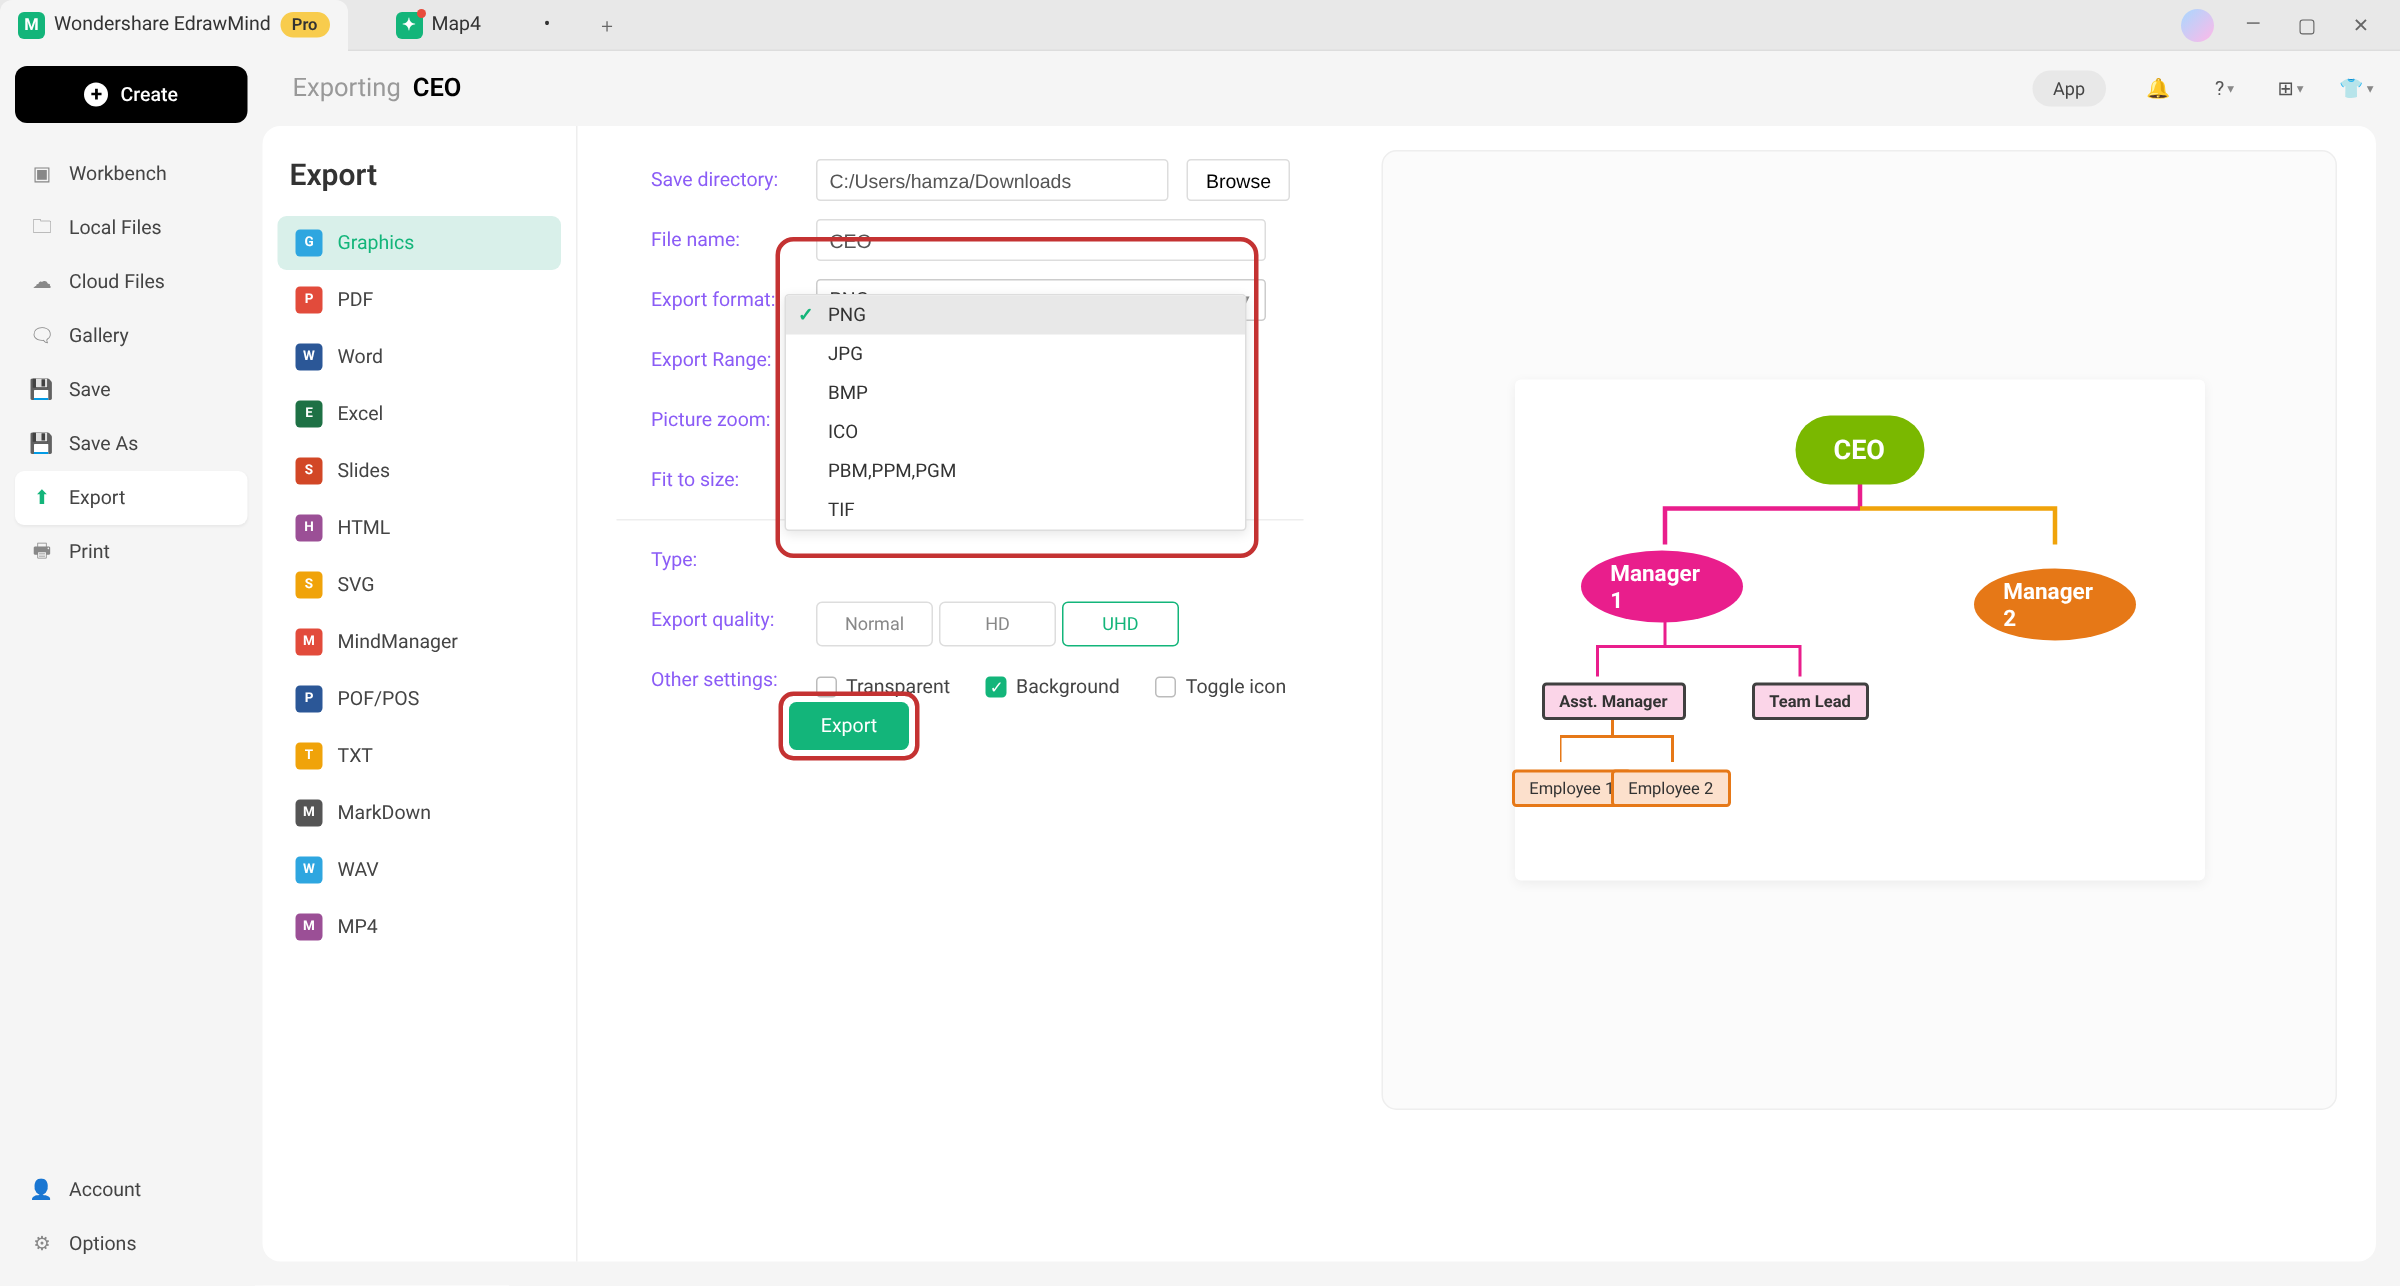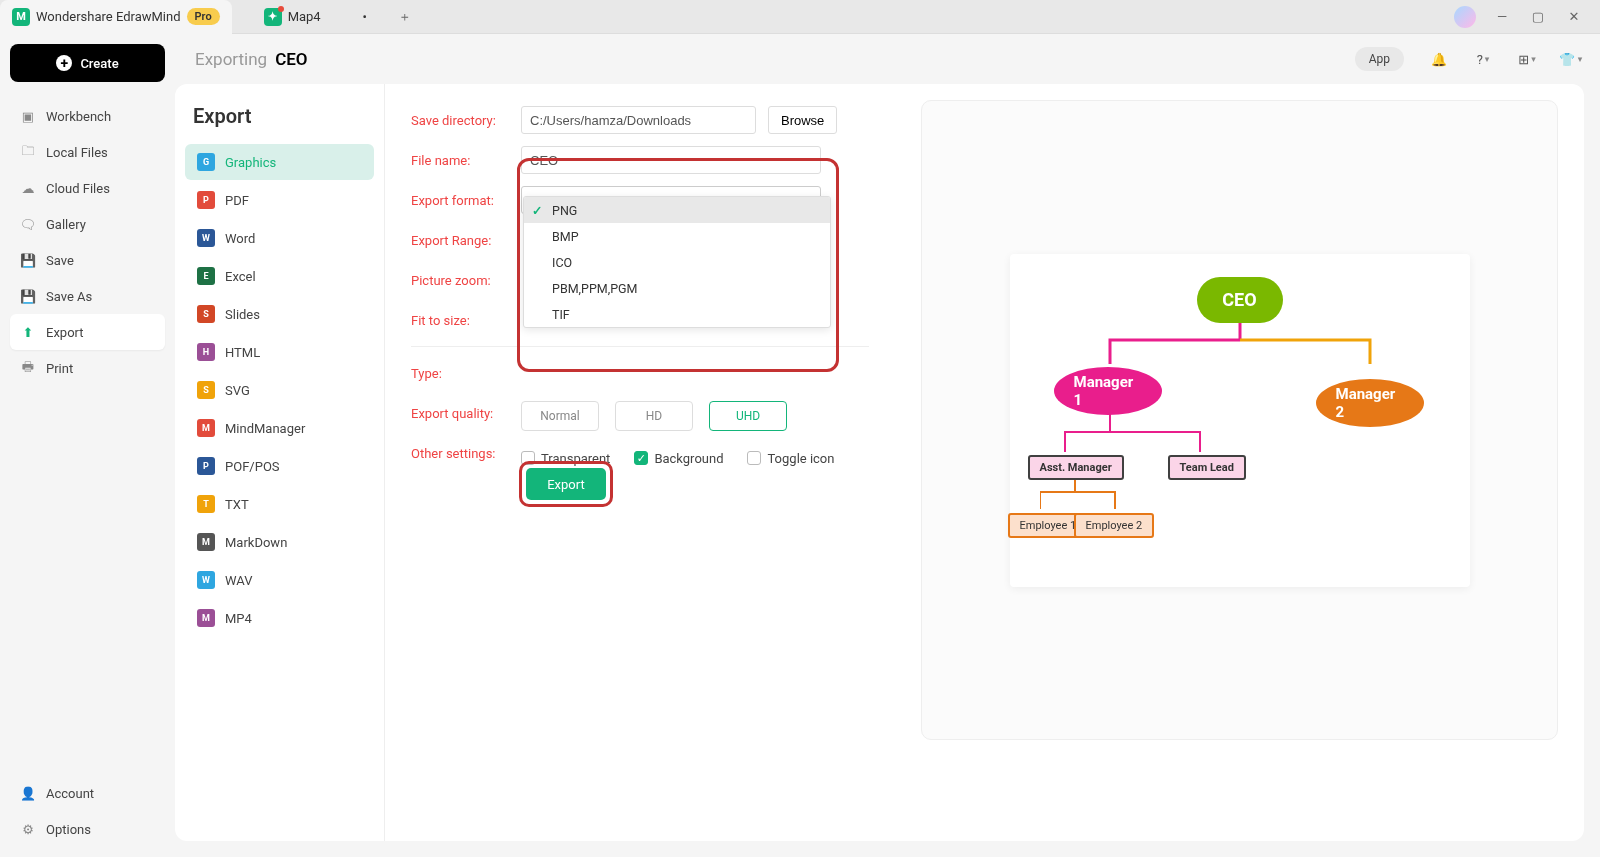--- a/index.html
+++ b/index.html
@@ -220,21 +220,22 @@
   padding: 16px 26px;
   position: relative;
 }
 .form-row {
   display: flex;
   align-items: center;
   height: 40px;
 }
 .form-label {
   width: 110px;
-  color: #ef4444;
+  color: #8b5cf6;
+  margin-left: 23px;
 }
 .text-input {
   height: 28px;
   border: 1px solid #ddd;
   border-radius: 3px;
   padding: 0 8px;
   font-size: 13px;
   color: #555;
   background: #fff;
 }
@@ -300,21 +301,21 @@
   top: 74px;
   left: 132px;
   width: 322px;
   height: 214px;
   border: 3px solid #c43232;
   border-radius: 12px;
   pointer-events: none;
   z-index: 11;
 }
 .quality-row {
-  display: flex; gap: 16px; margin-top: 6px;
+  display: flex; gap: 4px; margin-top: 6px;
 }
 .quality-btn {
   height: 30px; width: 78px;
   border: 1px solid #ddd; border-radius: 4px;
   display: flex; align-items: center; justify-content: center;
   color: #888; font-size: 12px;
 }
 .quality-btn.active {
   border-color: #13b57a; color: #13b57a;
 }
@@ -620,20 +621,21 @@
             </label>
             <label class="cb">
               <span class="cb-box"></span>
               <span>Toggle icon</span>
             </label>
           </div>
         </div>
 
         <div class="dropdown-menu" id="dropdown-menu">
             <div class="dropdown-item selected">PNG</div>
+            <div class="dropdown-item">JPG</div>
             <div class="dropdown-item">BMP</div>
             <div class="dropdown-item">ICO</div>
             <div class="dropdown-item">PBM,PPM,PGM</div>
             <div class="dropdown-item">TIF</div>
           </div>
         <div class="dropdown-highlight"></div>
 
         <div class="export-btn-wrap">
           <div class="export-btn">Export</div>
         </div>

